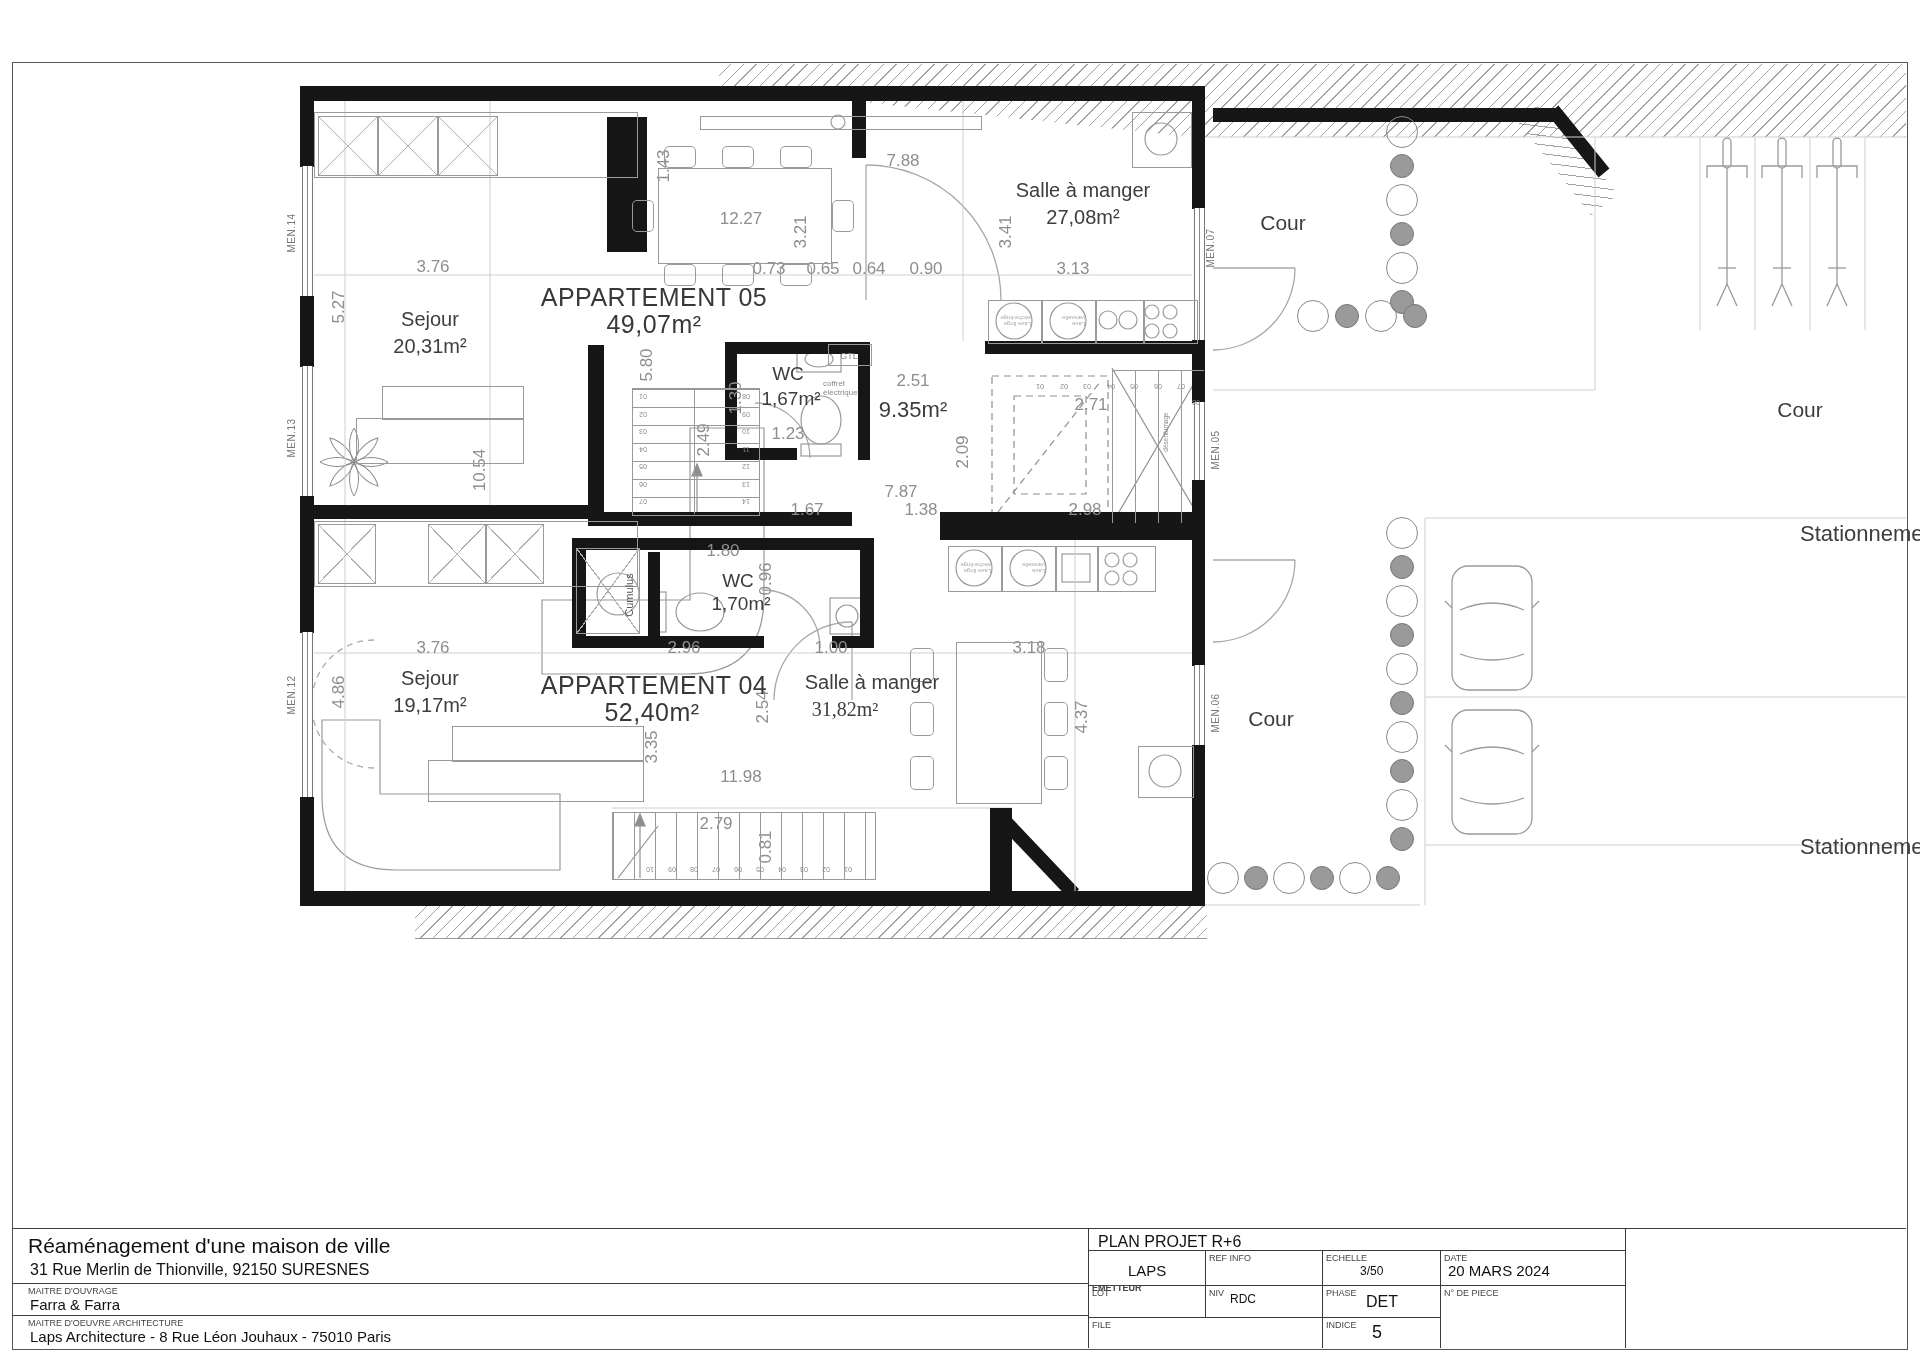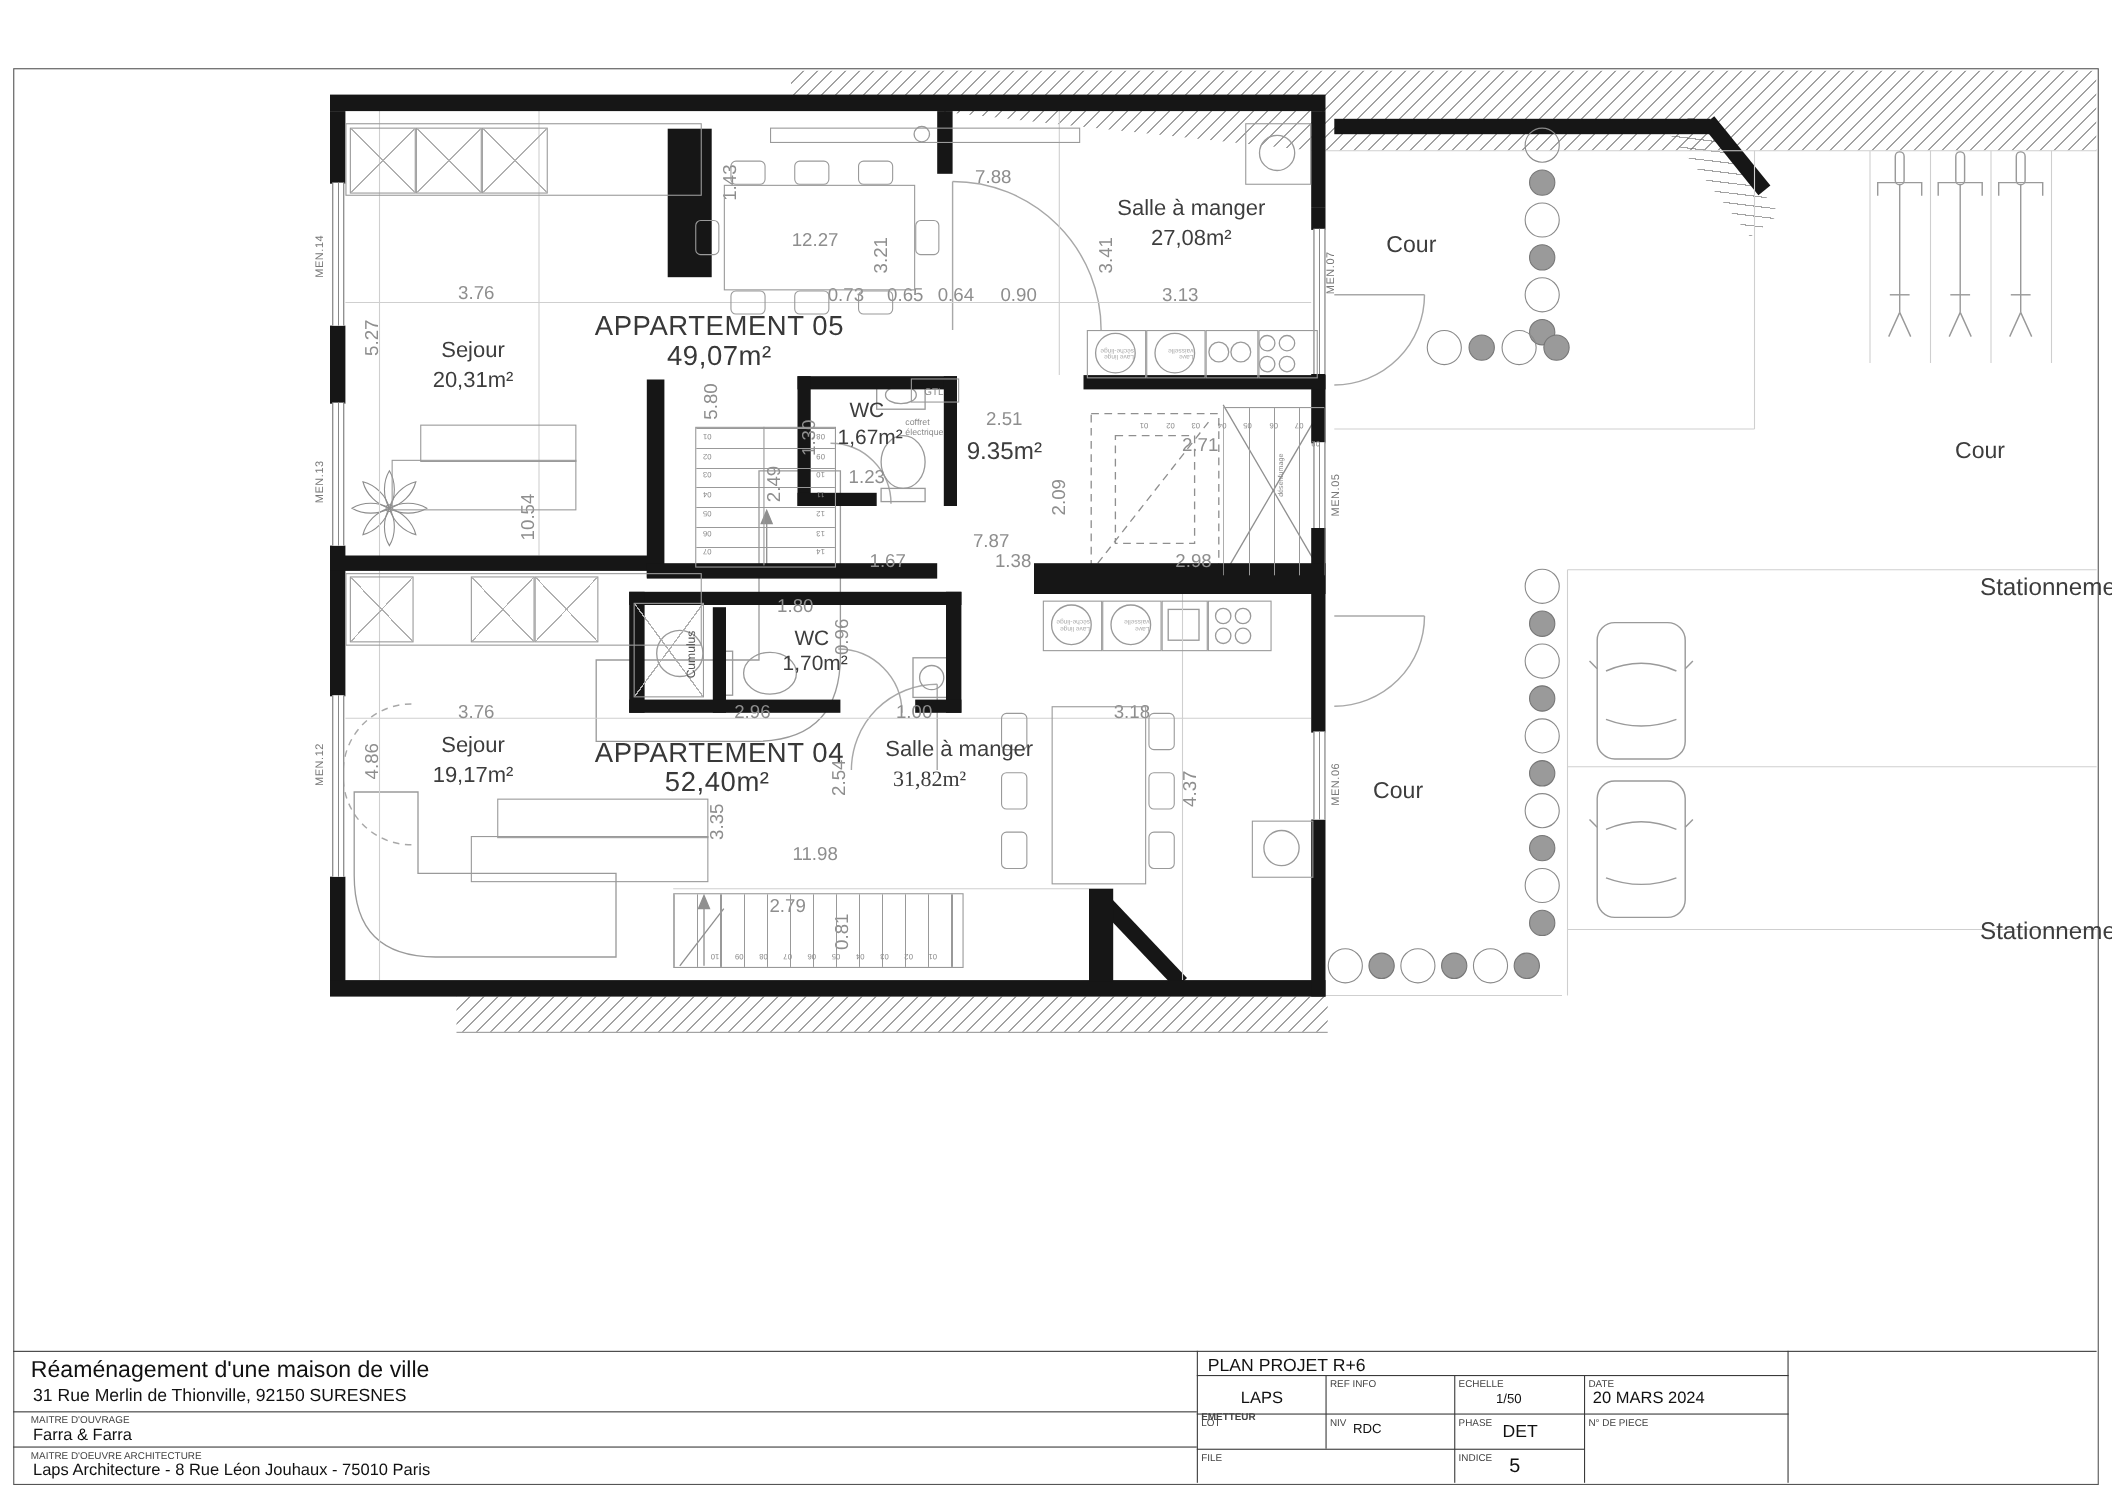--- a/index.html
+++ b/index.html
@@ -453,21 +453,21 @@
     <div class="tb-value" style="left:30px;top:1296px;font-size:15px;">Farra &amp; Farra</div>
     <div class="tb-label" style="left:28px;top:1318px;">MAITRE D'OEUVRE ARCHITECTURE</div>
     <div class="tb-value" style="left:30px;top:1328px;font-size:15px;">Laps Architecture - 8 Rue Léon Jouhaux - 75010 Paris</div>
 
     <div class="tb-value" style="left:1098px;top:1233px;font-size:16px;">PLAN PROJET R+6</div>
     <div class="tb-label" style="left:1092px;top:1283px;font-weight:bold;">EMETTEUR</div>
     <div class="tb-value" style="left:1128px;top:1262px;font-size:15px;">LAPS</div>
     <div class="tb-label" style="left:1209px;top:1253px;">REF INFO</div>
     <div class="tb-value" style="left:1250px;top:1262px;font-size:13px;"></div>
     <div class="tb-label" style="left:1326px;top:1253px;">ECHELLE</div>
-    <div class="tb-value" style="left:1360px;top:1264px;font-size:12px;">1/50</div>
+    <div class="tb-value" style="left:1360px;top:1264px;font-size:12px;">3/50</div>
     <div class="tb-label" style="left:1444px;top:1253px;">DATE</div>
     <div class="tb-value" style="left:1448px;top:1262px;font-size:15px;">20 MARS 2024</div>
     <div class="tb-label" style="left:1092px;top:1288px;">LOT</div>
     <div class="tb-value" style="left:1130px;top:1294px;font-size:13px;"></div>
     <div class="tb-label" style="left:1209px;top:1288px;">NIV</div>
     <div class="tb-value" style="left:1230px;top:1292px;font-size:12px;">RDC</div>
     <div class="tb-label" style="left:1326px;top:1288px;">PHASE</div>
     <div class="tb-value" style="left:1366px;top:1293px;font-size:16px;">DET</div>
     <div class="tb-label" style="left:1444px;top:1288px;">N° DE PIECE</div>
     <div class="tb-value" style="left:1500px;top:1300px;font-size:13px;"></div>

